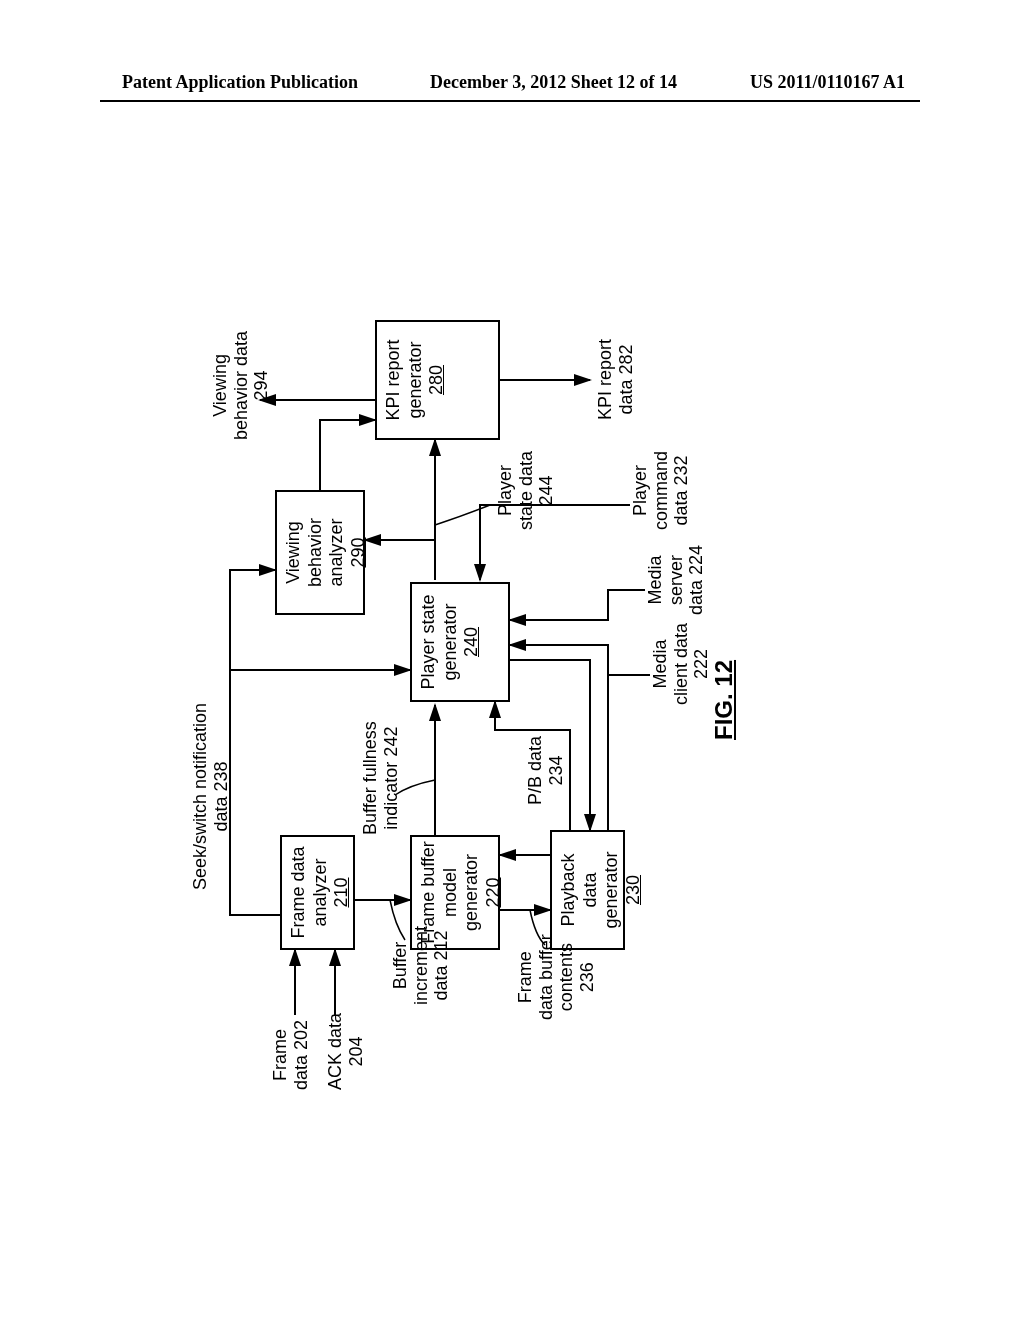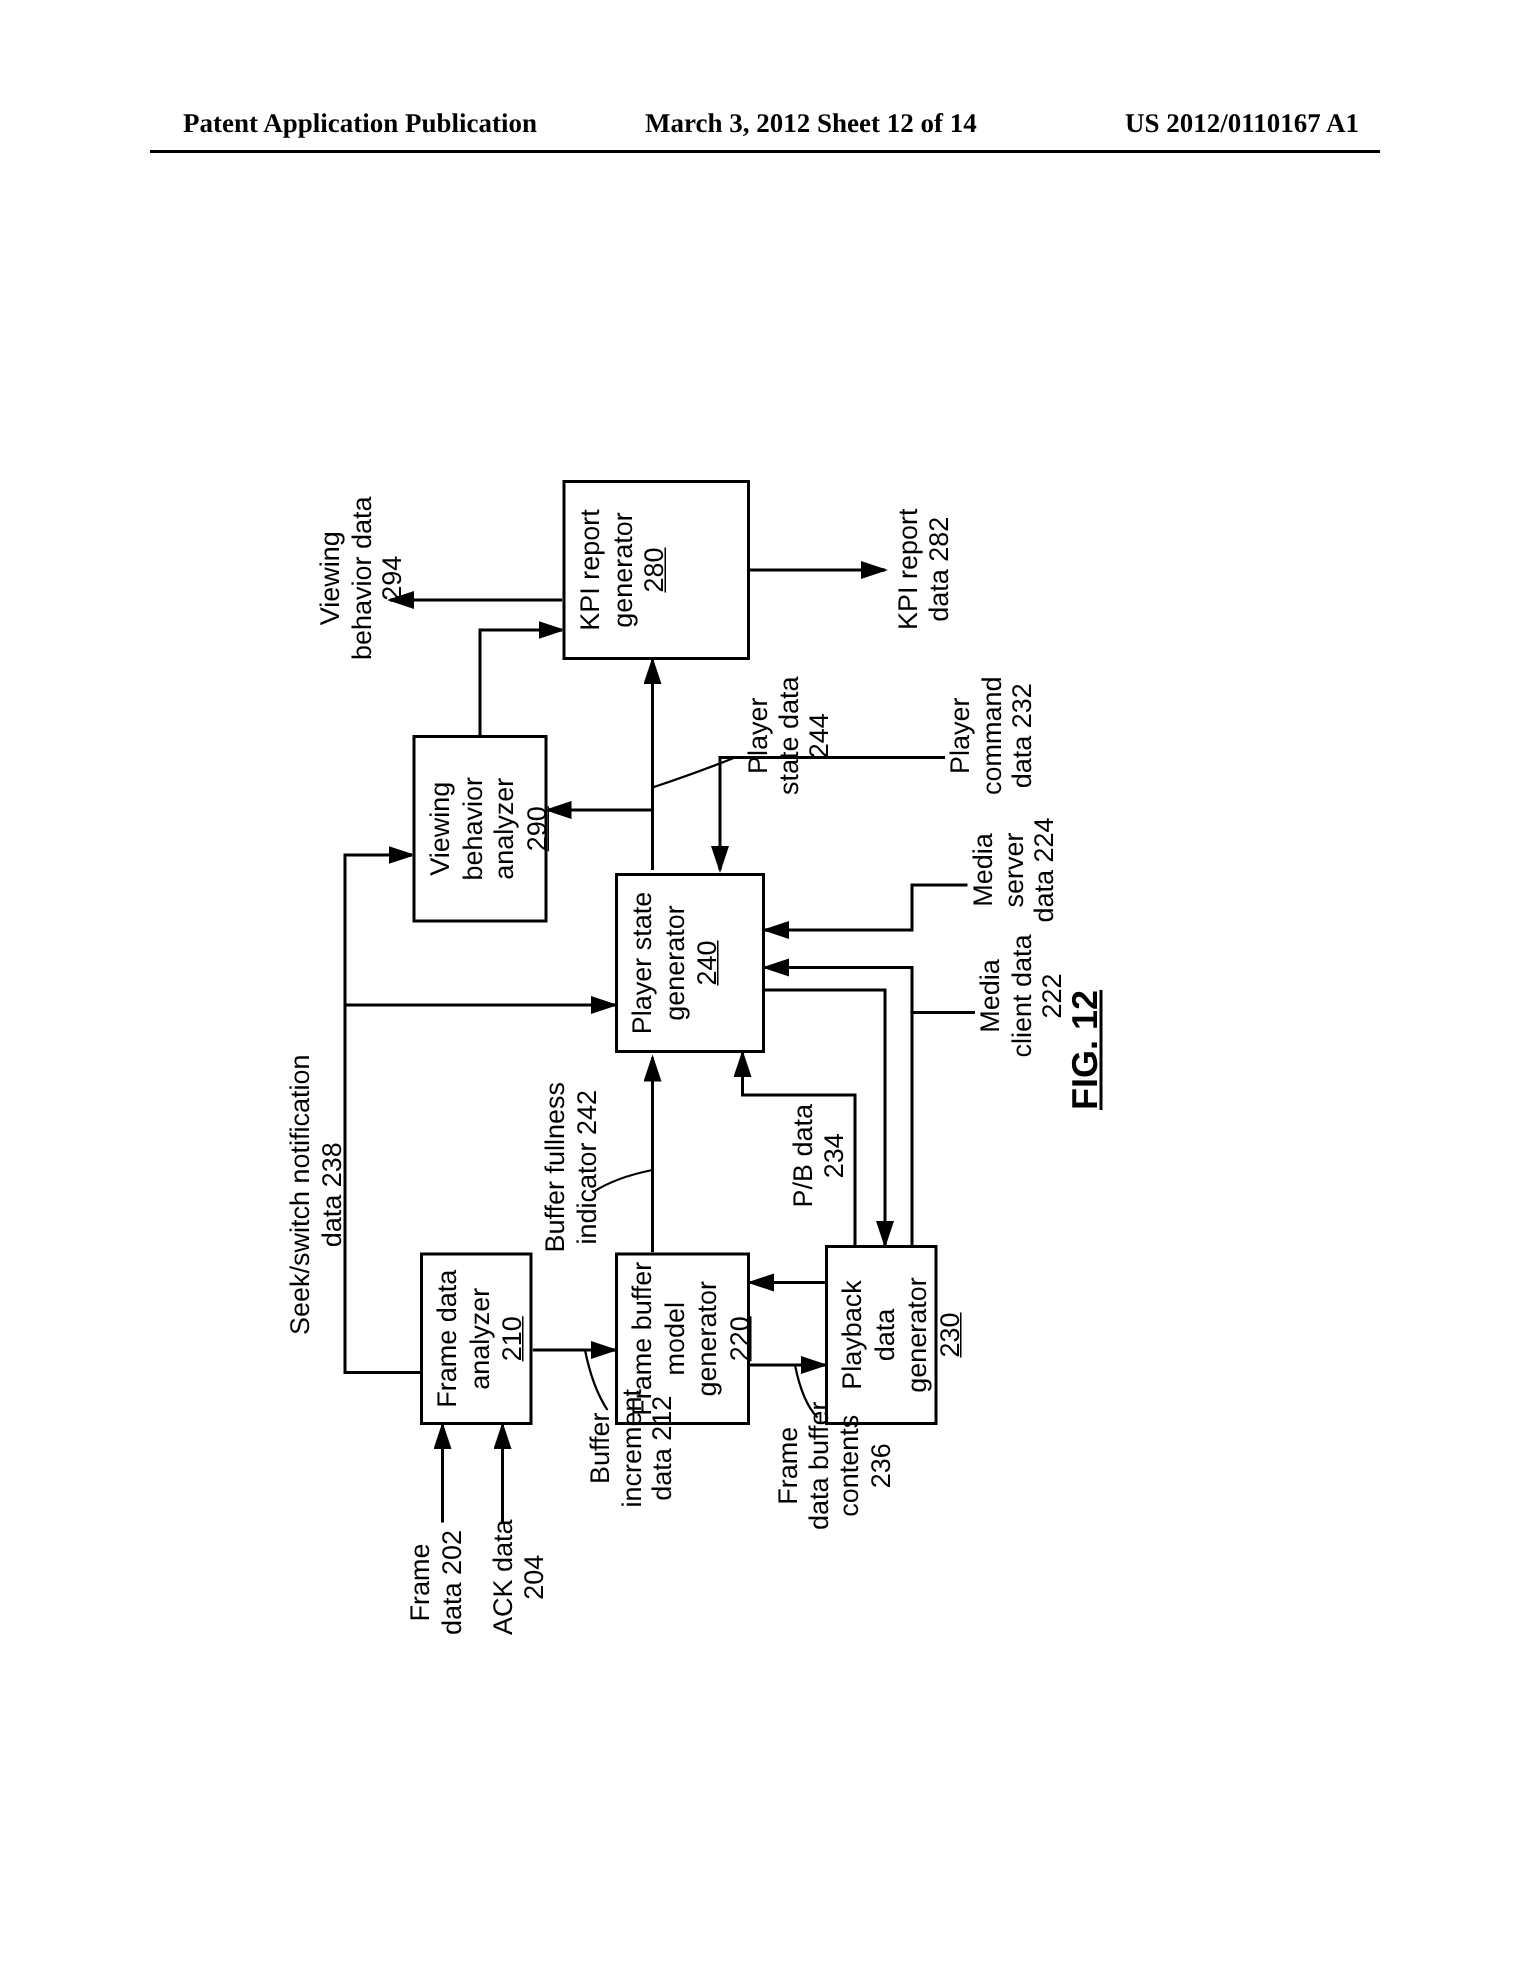--- a/index.html
+++ b/index.html
@@ -85,22 +85,22 @@
     font-weight: bold;
     text-decoration: underline;
     font-size: 24px;
   }
 </style>
 </head>
 <body>
 
 <div class="header">
   <span class="left">Patent Application Publication</span>
-  <span class="center">March 3, 2012  Sheet 12 of 14</span>
-  <span class="right">US 2012/0110167 A1</span>
+  <span class="center">December 3, 2012  Sheet 12 of 14</span>
+  <span class="right">US 2011/0110167 A1</span>
 </div>
 <div class="header-rule"></div>
 
 <div class="diagram-wrap">
 <div class="diagram">
 
   <svg class="wires">
     <defs>
       <marker id="ah" markerWidth="10" markerHeight="10" refX="8" refY="3" orient="auto">
         <path d="M0,0 L9,3 L0,6 Z" fill="#000"></path>

